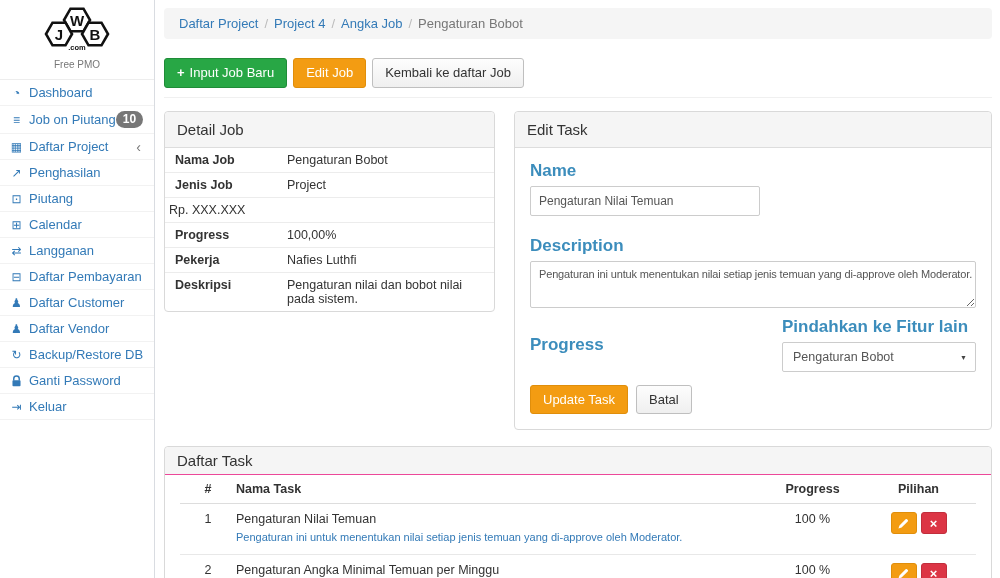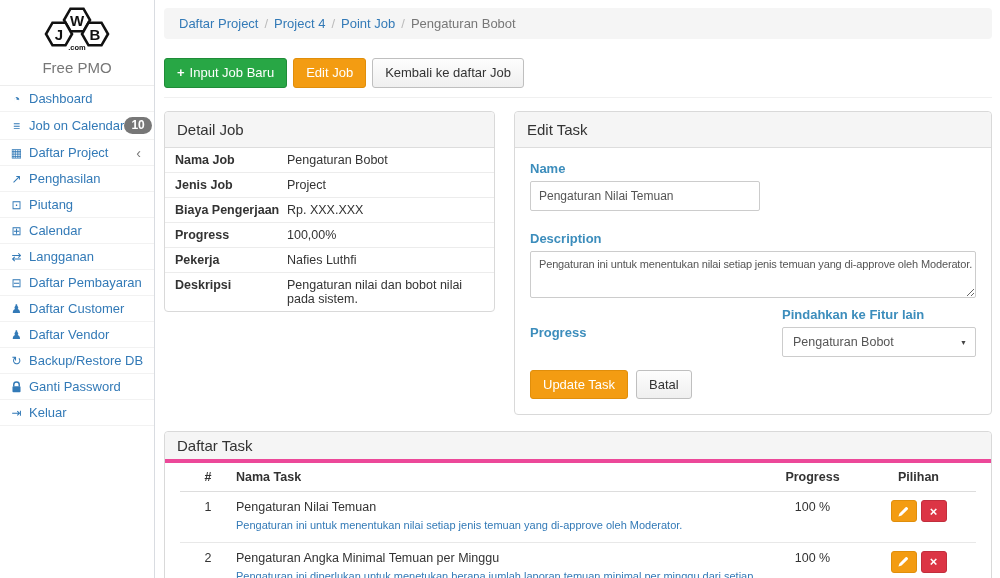--- a/index.html
+++ b/index.html
@@ -4,21 +4,21 @@
 <style>
   :root { --link-blue:#337ab7; --accent-blue:#3c8dbc; --success-green:#28a745; --warning-orange:#f39c12; --danger-red:#dc3545; --slider-green:#46d746; }
   * { box-sizing:border-box; margin:0; padding:0; }
   html,body { width:1000px; height:578px; overflow:hidden; }
   body { font-family:"Liberation Sans",sans-serif; font-size:13px; color:#333; background:#fff; position:relative; }
   a { text-decoration:none; }
 
   
   .sidebar { position:absolute; left:0; top:0; width:155px; height:578px; background:#fff; border-right:1px solid #d9dce1; }
   .brand { text-align:center; padding-top:6px; }
-  .brand-name { color:#777; font-size:15px; margin:4px 0 9px; }
+  .brand-name { color:#777; font-size:10px; margin:4px 0 9px; }
   .nav { border-top:1px solid #ededed; }
   .nav-item { display:flex; align-items:center; padding:5px 8px; border-bottom:1px solid #f2f2f2; color:var(--link-blue,#337ab7); font-size:13px; cursor:pointer; }
   .nav-icon { width:17px; margin-right:4px; font-size:12px; text-align:center; flex:none; display:inline-flex; justify-content:center; align-items:center; }
   .nav-label { white-space:nowrap; }
   .nav-badge { margin-left:auto; background:#777; color:#fff; border-radius:10px; font-size:12px; font-weight:bold; padding:2px 7px; margin-right:18px; line-height:1.1; }
   .nav-chevron { margin-left:auto; color:#777; font-size:14px; margin-right:5px; line-height:1; }
 
   
   .main { position:absolute; left:156px; top:0; width:844px; height:578px; background:#fff; }
   .breadcrumb { margin:8px 8px 0; background:#f5f5f5; border-radius:4px; padding:8px 15px; font-size:13px; color:#777; }
@@ -44,39 +44,39 @@
   
   .panel-detail { width:331px; flex:none; }
   .detail-row { display:flex; border-bottom:1px solid #ececec; font-size:12.5px; }
   .detail-row:last-child { border-bottom:none; }
   .detail-label { width:118px; font-weight:bold; padding:5px 0 5px 10px; flex:none; }
   .detail-value { flex:1; padding:5px 8px 5px 4px; }
 
   
   .panel-edit { flex:1; }
   .panel-edit .panel-body { padding:11px 15px 15px; }
-  .form-label { color:var(--accent-blue,#3c8dbc); font-weight:bold; font-size:13px; margin:20px 0 5px; }
+  .form-label { color:var(--accent-blue,#3c8dbc); font-weight:bold; font-size:17px; margin:20px 0 5px; }
   .form-label.first { margin-top:2px; }
   .text-input { width:230px; height:30px; border:1px solid #ccc; border-radius:2px; padding:0 8px; font-size:12px; color:#555; font-family:inherit; }
   .desc-area { width:100%; height:47px; border:1px solid #ccc; border-radius:2px; padding:6px 8px; font-size:11px; letter-spacing:-0.15px; color:#555; font-family:inherit; resize:vertical; overflow:hidden; }
   .progress-row { display:flex; margin-top:4px; }
   .progress-col { width:252px; flex:none; }
   .slider-wrap { display:flex; align-items:center; margin-top:6px; height:34px; }
   .slider-track { position:relative; width:132px; height:9px; border-radius:5px; background:#e4e4e4; flex:none; }
   .slider-fill { position:relative; height:100%; border-radius:5px; background:var(--slider-green,#46d746); box-shadow:inset 0 -2px 2px rgba(0,0,0,.08); }
   .slider-handle { position:absolute; right:-11px; top:-6px; width:21px; height:21px; border-radius:50%; background:radial-gradient(#fcfcfc,#e8e8e8); border:1px solid #c5c5c5; box-shadow:0 1px 2px rgba(0,0,0,.25); cursor:grab; }
   .progress-big { font-size:27px; font-weight:bold; color:#1a1a1a; margin-left:24px; }
   .move-col { flex:1; }
   .select-box { position:relative; height:30px; border:1px solid #ccc; border-radius:2px; display:flex; align-items:center; padding:0 24px 0 10px; font-size:12.5px; color:#555; background:#fff; cursor:pointer; margin-top:5px; }
   .select-caret { position:absolute; right:8px; top:11px; font-size:7px; color:#444; }
   .form-buttons { margin-top:13px; display:flex; gap:8px; }
 
   
   .panel-tasks { margin:16px 8px 0; }
-  .tasks-heading { display:flex; justify-content:space-between; align-items:center; padding:5px 10px 5px 12px; background:#f5f5f5; border-bottom:4px solid #ec4899; font-size:15px; color:#333; border-radius:4px 4px 0 0; }
+  .tasks-heading { display:flex; justify-content:space-between; align-items:center; padding:5px 10px 5px 12px; background:#f5f5f5; border-bottom:1px solid #ec4899; font-size:15px; color:#333; border-radius:4px 4px 0 0; }
   .task-table { margin:0 15px; padding-bottom:3px; }
   .t-row { display:grid; grid-template-columns:56px 1fr 97px 115px; border-bottom:1px solid #e8e8e8; padding:8px 0; align-items:start; }
   .t-head { font-weight:bold; font-size:12.5px; border-bottom:1px solid #ddd; padding:7px 0; }
   .t-num { text-align:center; font-size:12.5px; }
   .t-name { font-size:12.5px; color:#333; padding-right:12px; }
   .t-desc { font-size:11px; color:var(--link-blue,#337ab7); margin-top:3px; line-height:1.5; padding-right:10px; }
   .t-progress { text-align:center; font-size:12.5px; }
   .t-actions { display:flex; gap:4px; justify-content:center; }
   .icon-btn { width:26px; height:22px; border-radius:3px; display:inline-flex; align-items:center; justify-content:center; border:1px solid transparent; cursor:pointer; padding:0; }
   .icon-btn.edit { background:var(--warning-orange,#f39c12); border-color:#e08e0b; }
@@ -100,21 +100,21 @@
     </svg>
     <div class="brand-name">Free PMO</div>
   </div>
   <div class="nav">
     <div class="nav-item">
       <span class="nav-icon">◔</span>
       <span class="nav-label">Dashboard</span>
     </div>
     <div class="nav-item">
       <span class="nav-icon">≡</span>
-      <span class="nav-label">Job on Calendar</span>
+      <span class="nav-label">Job on Piutang</span>
       <span class="nav-badge">10</span>
     </div>
     <div class="nav-item">
       <span class="nav-icon">▦</span>
       <span class="nav-label">Daftar Project</span>
       <span class="nav-chevron">‹</span>
     </div>
     <div class="nav-item">
       <span class="nav-icon">↗</span>
       <span class="nav-label">Penghasilan</span>
@@ -159,21 +159,21 @@
     <div class="nav-item">
       <span class="nav-icon">⇥</span>
       <span class="nav-label">Keluar</span>
     </div>
   </div>
 </div>
 
 <div class="main">
 
   <div class="breadcrumb">
-    <a href="#">Daftar Project</a><span class="sep">/</span><a href="#">Project 4</a><span class="sep">/</span><a href="#">Point Job</a><span class="sep">/</span><span>Pengaturan Bobot</span>
+    <a href="#">Daftar Project</a><span class="sep">/</span><a href="#">Project 4</a><span class="sep">/</span><a href="#">Angka Job</a><span class="sep">/</span><span>Pengaturan Bobot</span>
   </div>
 
   <div class="page-header">
     <div class="header-buttons">
       <button class="btn btn-success">
           <span class="plus">+</span>
           <span>Input Job Baru</span>
         </button>
       <button class="btn btn-warning">Edit Job</button>
       <button class="btn btn-default">Kembali ke daftar Job</button>
@@ -187,21 +187,20 @@
       <div>
         <div class="detail-row">
           <div class="detail-label">Nama Job</div>
           <div class="detail-value">Pengaturan Bobot</div>
         </div>
         <div class="detail-row">
           <div class="detail-label">Jenis Job</div>
           <div class="detail-value">Project</div>
         </div>
         <div class="detail-row">
-          <div class="detail-label">Biaya Pengerjaan</div>
           <div class="detail-value">Rp. XXX.XXX</div>
         </div>
         <div class="detail-row">
           <div class="detail-label">Progress</div>
           <div class="detail-value">100,00%</div>
         </div>
         <div class="detail-row">
           <div class="detail-label">Pekerja</div>
           <div class="detail-value">Nafies Luthfi</div>
         </div>

